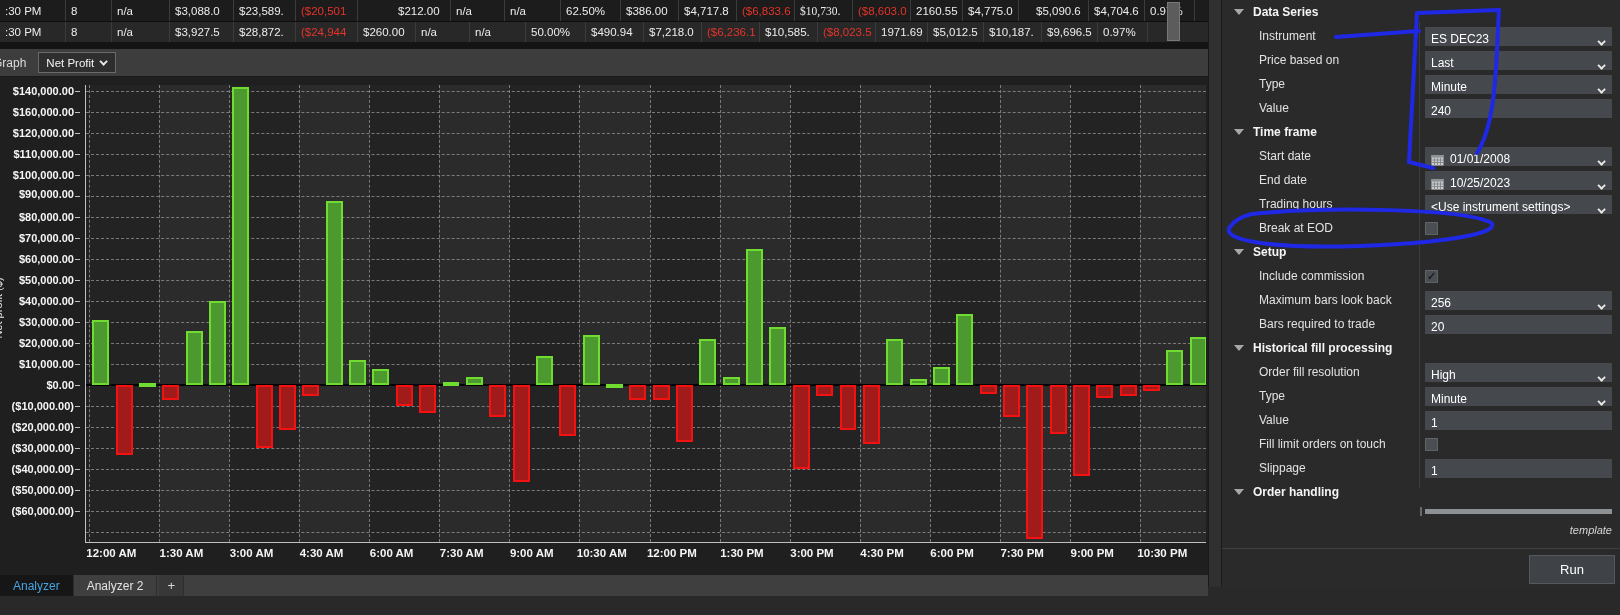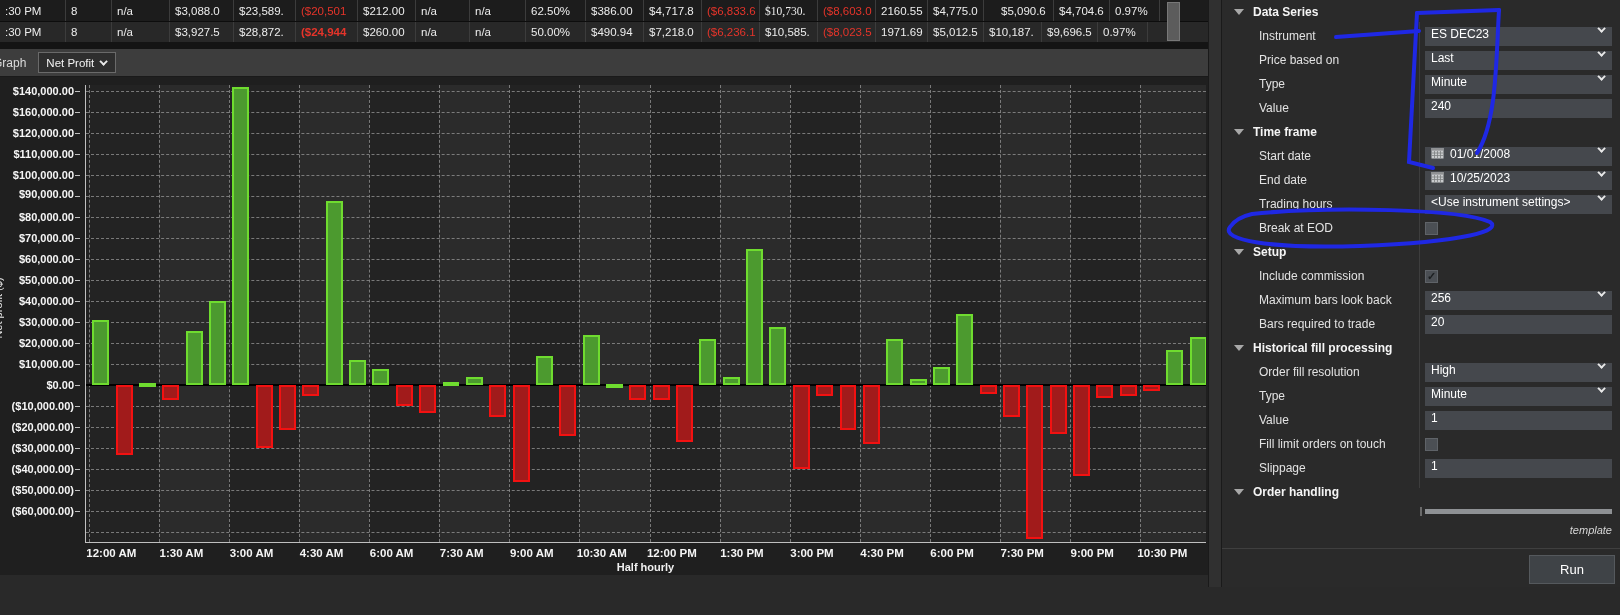--- a/index.html
+++ b/index.html
@@ -58,21 +58,21 @@
 
   
   #side-panel { position:absolute; left:1222px; top:0; width:398px; height:587px; background:#2a2a2a; }
   #col-sep { position:absolute; left:197px; top:22px; width:1px; height:466px; background:#3d3d3d; }
   .p-row { position:absolute; left:0; width:100%; height:24px; display:flex; align-items:center; }
   .p-header-arrow { width:0; height:0; border-left:5px solid transparent; border-right:5px solid transparent;
                     border-top:6px solid #a8a8a8; margin-left:12px; }
   .p-header-text { margin-left:9px; font-size:12px; font-weight:bold; color:#f5f5f5; }
   .p-label { margin-left:37px; font-size:12px; color:#e2e2e2; }
   .p-field { position:absolute; left:203px; width:187px; height:19px; background:#45484d;
-             display:flex; align-items:flex-start; padding:0 6px; font-size:12px; color:#fff;
+             display:flex; align-items:flex-end; padding:0 6px; font-size:12px; color:#fff;
              white-space:nowrap; overflow:hidden; }
   .p-field .chev { margin-left:auto; }
   .cal { width:13px; height:12px; margin-right:6px; flex:0 0 auto; }
   .p-check { position:absolute; left:203px; width:13px; height:13px; background:#4b4f54;
              border:1px solid #5f6368; display:flex; align-items:center; justify-content:center;
              font-size:11px; font-weight:bold; color:#1c1f21; }
   #panel-slider-track { position:absolute; left:203px; top:509px; width:187px; height:5px; background:#8e9194; }
   #panel-slider-tick { position:absolute; left:198px; top:507px; width:2px; height:9px; background:#6a6a6a; }
   #template-label { position:absolute; right:8px; top:524px; font-size:11px; font-style:italic; color:#d6d6d6; }
   #panel-divider { position:absolute; left:0; top:548px; width:100%; height:1px; background:#3f3f3f; }
@@ -99,42 +99,42 @@
 <div id="app">
 
   <div id="table-pane">
       <div class="t-row r0">
         <div class="t-cell" style="width: 66px;">:30 PM</div>
         <div class="t-cell" style="width: 46px;">8</div>
         <div class="t-cell" style="width: 58px;">n/a</div>
         <div class="t-cell" style="width: 64px;">$3,088.0</div>
         <div class="t-cell" style="width: 62px;">$23,589.</div>
         <div class="t-cell neg" style="width: 62px;">($20,501</div>
-        <div class="t-cell" style="width: 58px;">$212.00</div>
+        <div class="t-cell" style="width: 58px; margin-left: 35px;">$212.00</div>
         <div class="t-cell" style="width: 54px;">n/a</div>
         <div class="t-cell" style="width: 56px;">n/a</div>
         <div class="t-cell" style="width: 60px;">62.50%</div>
         <div class="t-cell" style="width: 58px;">$386.00</div>
         <div class="t-cell" style="width: 58px;">$4,717.8</div>
         <div class="t-cell neg" style="width: 58px;">($6,833.6</div>
         <div class="t-cell" style="width: 58px; font-family: Liberation Serif, serif;">$10,730.</div>
         <div class="t-cell neg" style="width: 58px;">($8,603.0</div>
         <div class="t-cell" style="width: 52px;">2160.55</div>
         <div class="t-cell" style="width: 56px;">$4,775.0</div>
         <div class="t-cell" style="width: 58px; margin-left: 12px;">$5,090.6</div>
         <div class="t-cell" style="width: 56px;">$4,704.6</div>
         <div class="t-cell" style="width: 50px;">0.97%</div>
       </div>
       <div class="t-row r1">
         <div class="t-cell" style="width: 66px;">:30 PM</div>
         <div class="t-cell" style="width: 46px;">8</div>
         <div class="t-cell" style="width: 58px;">n/a</div>
         <div class="t-cell" style="width: 64px;">$3,927.5</div>
         <div class="t-cell" style="width: 62px;">$28,872.</div>
-        <div class="t-cell neg" style="width: 62px; font-weight: bold;">($24,944</div>
+        <div class="t-cell neg" style="width: 62px;">($24,944</div>
         <div class="t-cell" style="width: 58px;">$260.00</div>
         <div class="t-cell" style="width: 54px;">n/a</div>
         <div class="t-cell" style="width: 56px;">n/a</div>
         <div class="t-cell" style="width: 60px;">50.00%</div>
         <div class="t-cell" style="width: 58px;">$490.94</div>
         <div class="t-cell" style="width: 58px;">$7,218.0</div>
         <div class="t-cell neg" style="width: 58px;">($6,236.1</div>
         <div class="t-cell" style="width: 58px;">$10,585.</div>
         <div class="t-cell neg" style="width: 58px;">($8,023.5</div>
         <div class="t-cell" style="width: 52px;">1971.69</div>
@@ -316,21 +316,20 @@
         <div class="xtick" style="left: 516.792px;">10:30 AM</div>
         <div class="xtick" style="left: 586.854px;">12:00 PM</div>
         <div class="xtick" style="left: 656.917px;">1:30 PM</div>
         <div class="xtick" style="left: 726.979px;">3:00 PM</div>
         <div class="xtick" style="left: 797.042px;">4:30 PM</div>
         <div class="xtick" style="left: 867.104px;">6:00 PM</div>
         <div class="xtick" style="left: 937.167px;">7:30 PM</div>
         <div class="xtick" style="left: 1007.23px;">9:00 PM</div>
         <div class="xtick" style="left: 1077.29px;">10:30 PM</div>
       </div>
-    <div id="xtitle">Half hourly</div>
   </div>
 
   <div id="pane-divider"></div>
 
   <div id="side-panel">
     <div id="col-sep"></div>
     <div id="panel-rows">
         <div class="p-row" style="top: 0px;">
           <span class="p-header-arrow"></span>
           <span class="p-header-text">Data Series</span>
@@ -473,20 +472,25 @@
           <span class="p-header-text">Order handling</span>
         </div>
       </div>
     <div id="panel-slider-tick"></div>
     <div id="panel-slider-track"></div>
     <div id="template-label">template</div>
     <div id="panel-divider"></div>
     <div id="run-button">Run</div>
   </div>
 
+  <div id="tabbar">
+      <div class="tab active">Analyzer</div>
+      <div class="tab">Analyzer 2</div>
+      <div class="tab plus">+</div>
+    </div>
   <div id="bottom-strip"></div>
   <div id="table-vscroll"></div>
 
   <svg id="annotations" viewBox="0 0 1620 615">
       <path d="M1336,37 L1419,31" fill="none" stroke="#1f28e4" stroke-width="4" stroke-linecap="round"></path>
       <path d="M1417,13 L1409,162 L1433,168" fill="none" stroke="#1f28e4" stroke-width="4" stroke-linecap="round"></path>
       <path d="M1417,13 L1499,10" fill="none" stroke="#1f28e4" stroke-width="4" stroke-linecap="round"></path>
       <path d="M1499,10 C1496,60 1497,122 1477,153" fill="none" stroke="#1f28e4" stroke-width="4" stroke-linecap="round"></path>
       <path d="M1252,214 C1330,206 1462,209 1490,222 C1502,230 1468,242 1360,246 C1270,249 1220,240 1230,227 C1234,221 1243,216 1252,214" fill="none" stroke="#1f28e4" stroke-width="4" stroke-linecap="round"></path>
     </svg>

